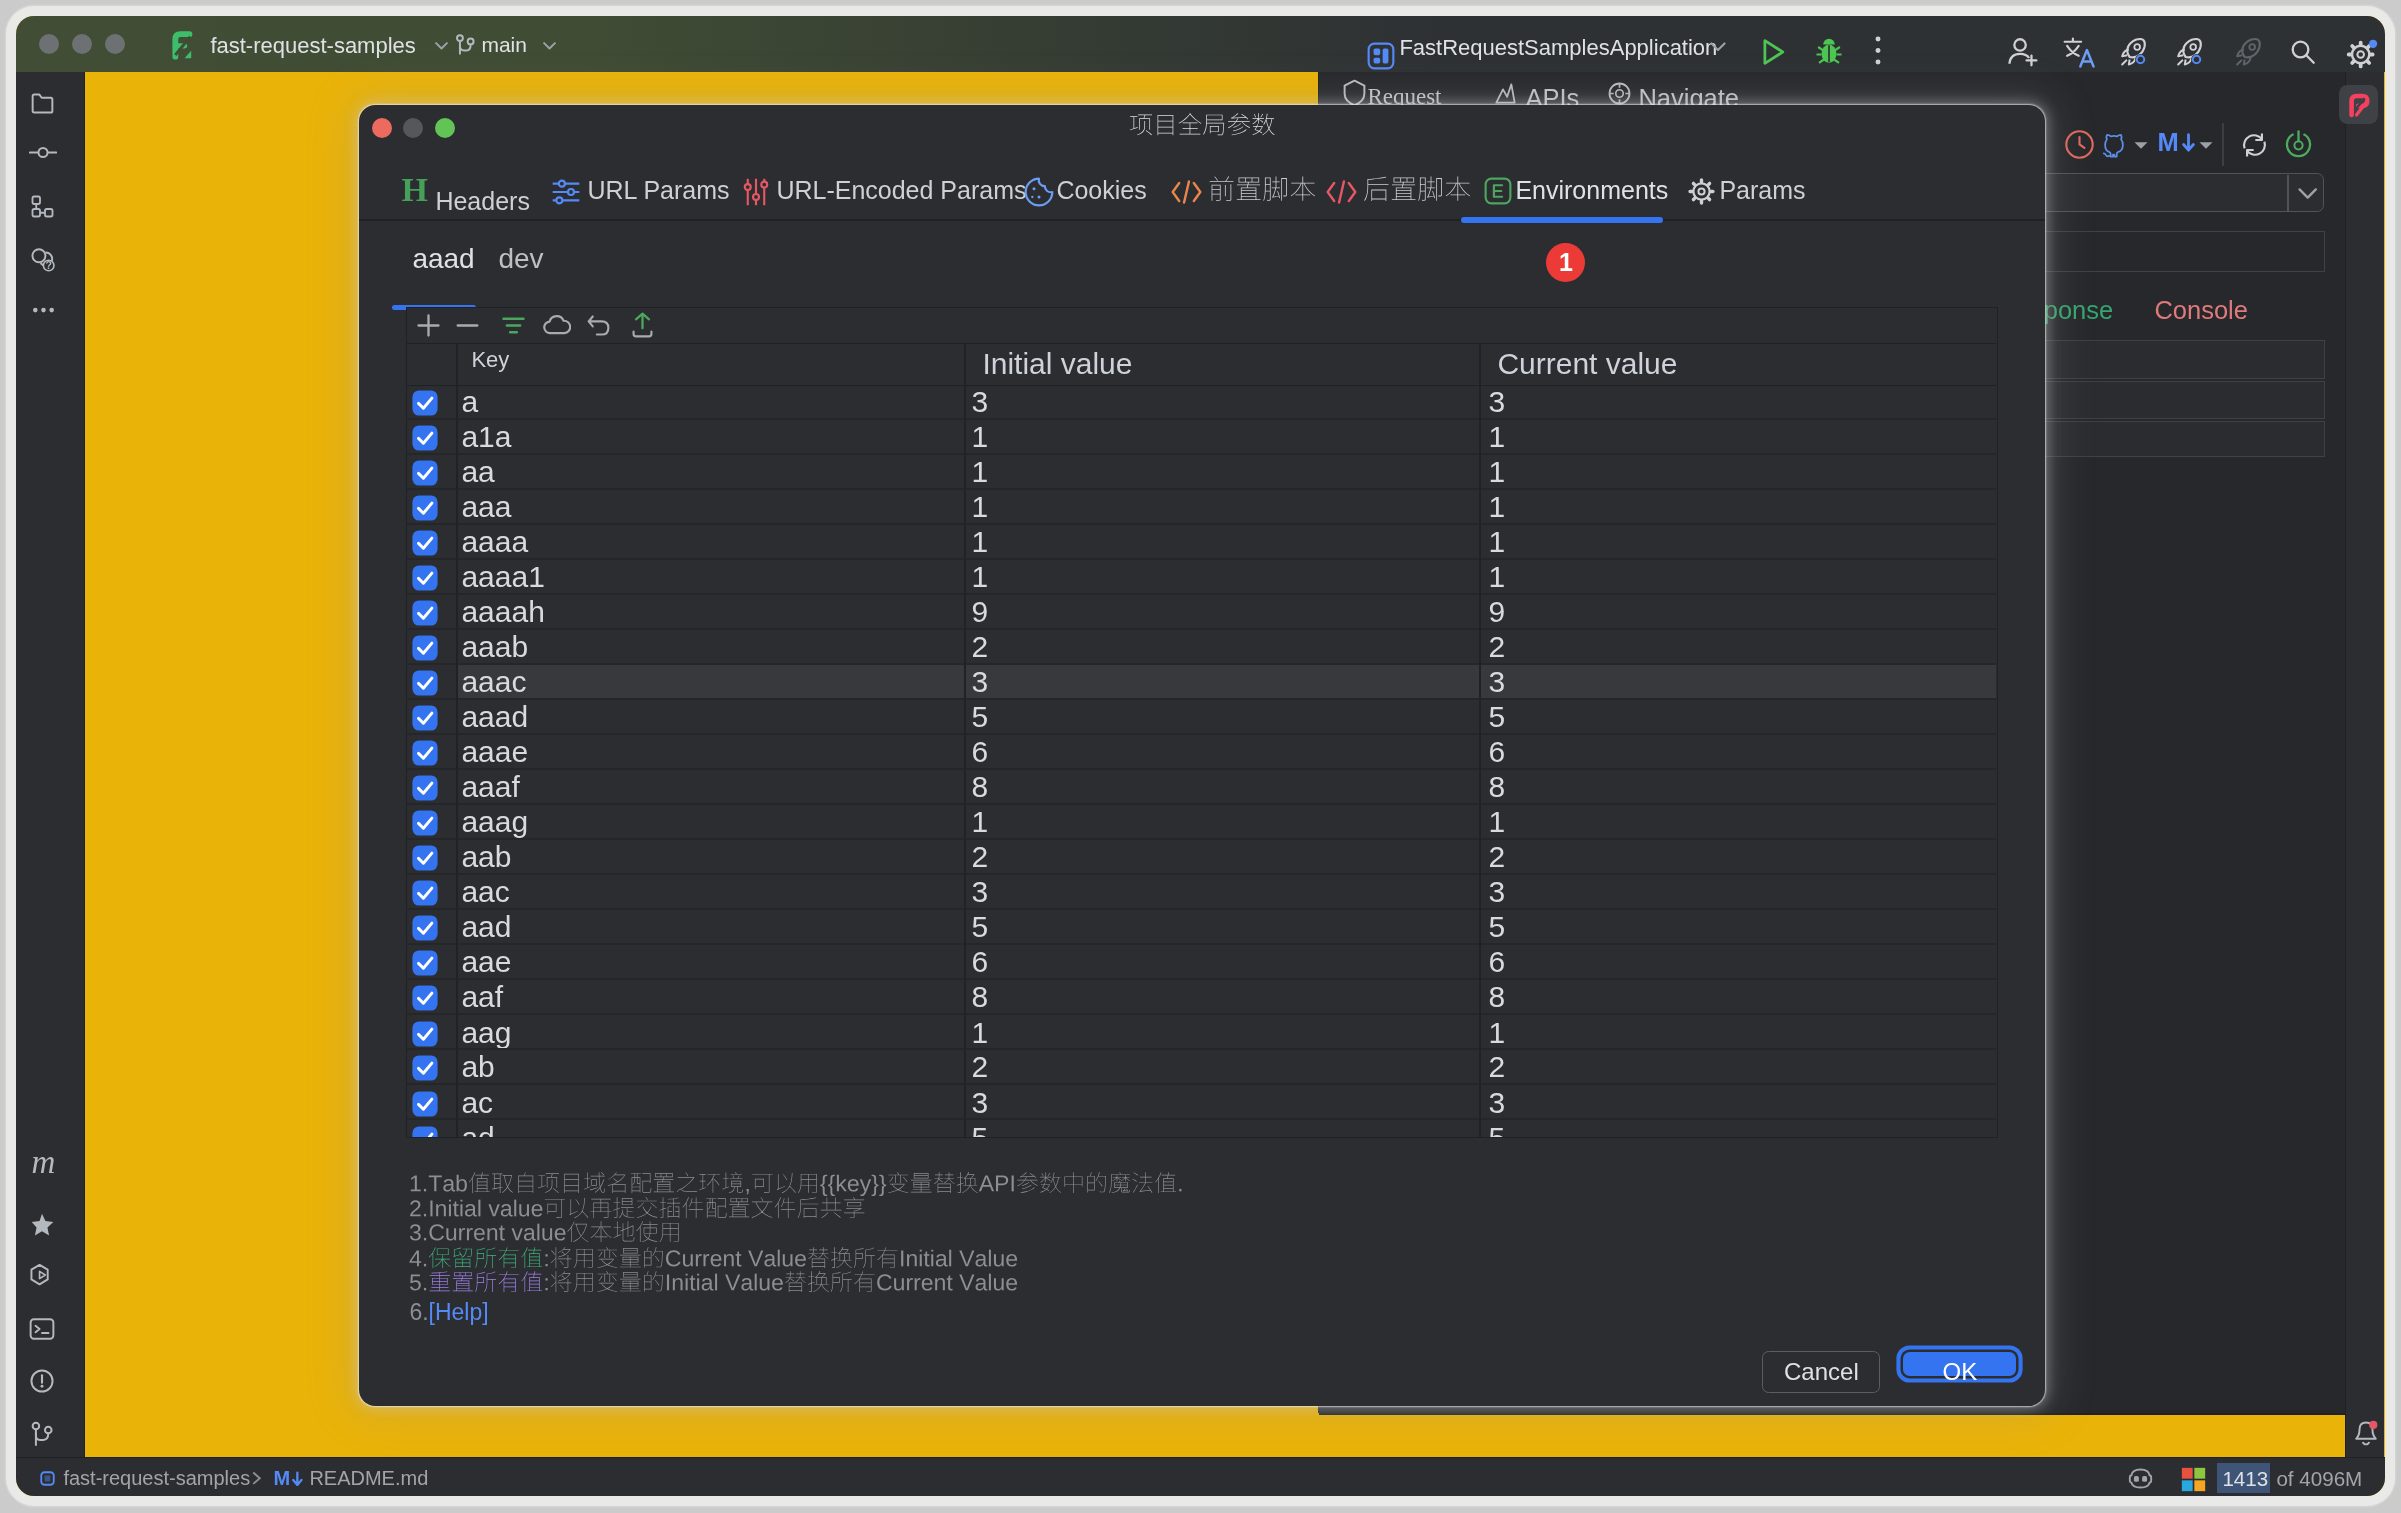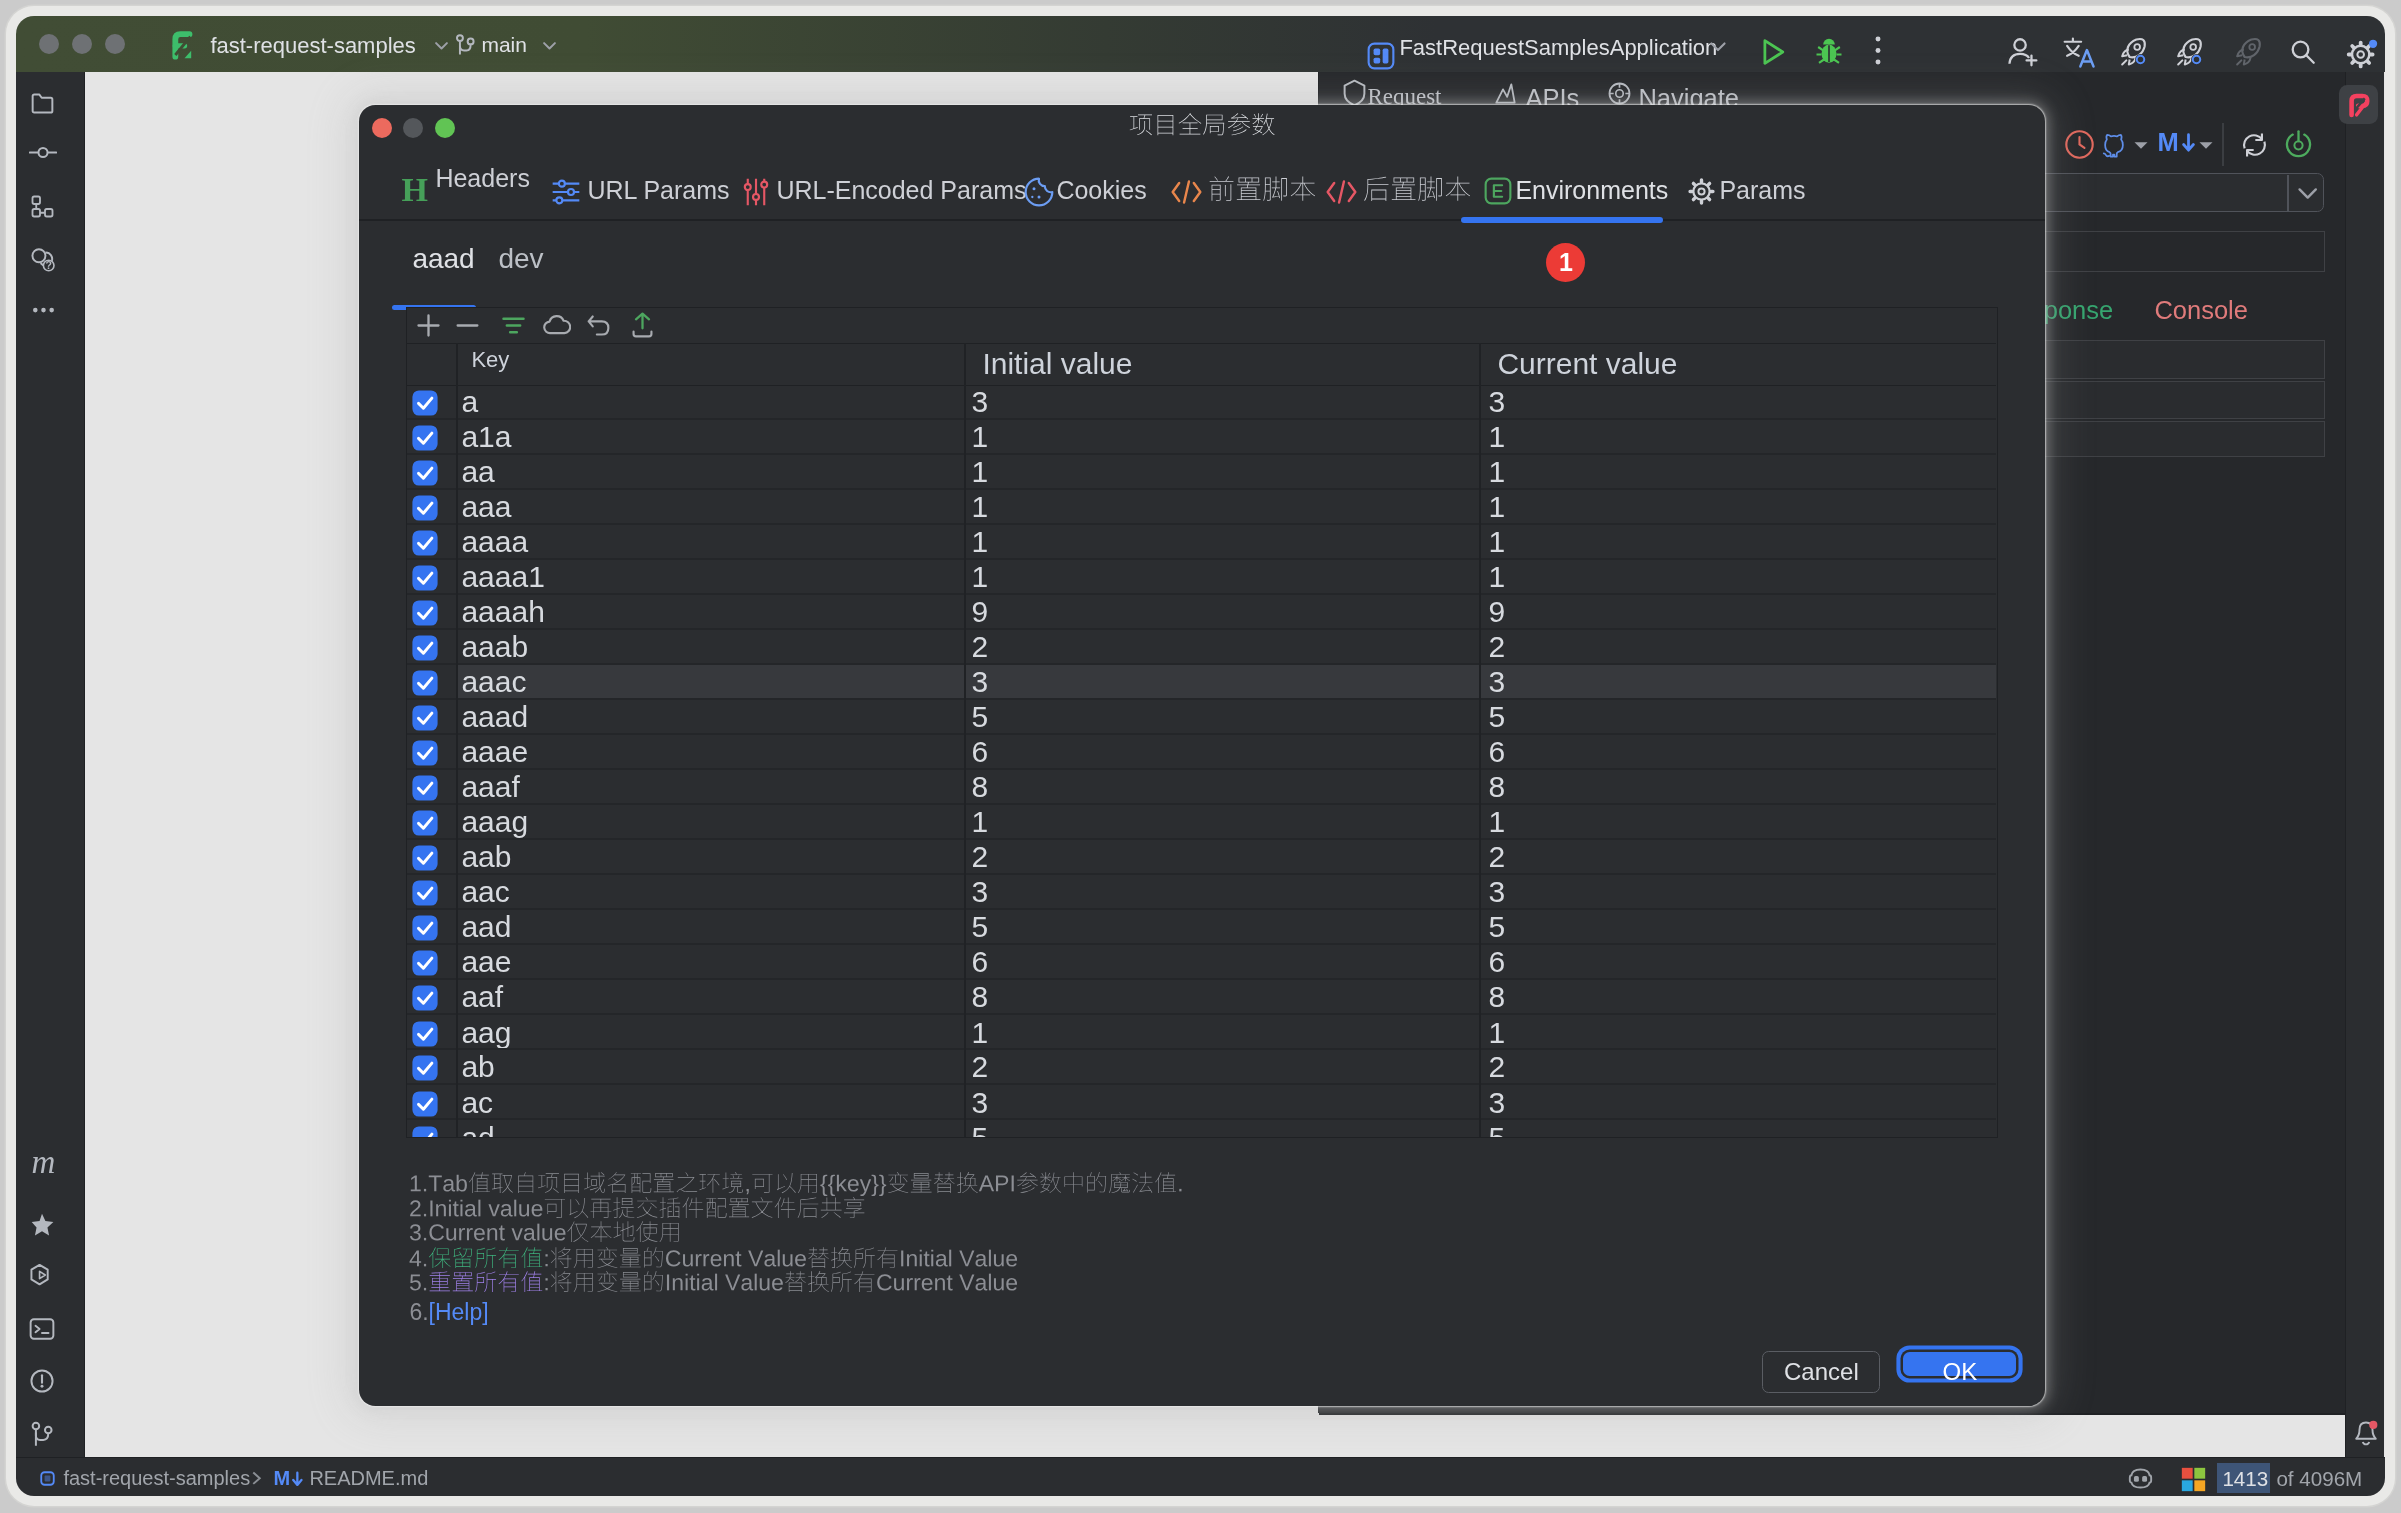--- a/index.html
+++ b/index.html
@@ -1,17 +1,17 @@
 <!DOCTYPE html>
 <html style="font-size:13px"><head><meta charset="utf-8"><style>
 
 html,body{margin:0;padding:0;width:2401px;height:1513px;background:#cbcbcb;overflow:hidden;}
 *{font-family:"Liberation Sans",sans-serif;box-sizing:border-box;}
 .a{position:absolute;}
-#win{position:absolute;left:16.4px;top:16.4px;width:2369px;height:1480px;border-radius:18px;background:#e5e5e5;overflow:hidden;box-shadow:0 0 0 10px #e9e9e7,0 0 0 11.5px #d4d4d2;}
+#win{position:absolute;left:16.4px;top:16.4px;width:2369px;height:1480px;border-radius:18px;background:#eab308;overflow:hidden;box-shadow:0 0 0 10px #e9e9e7,0 0 0 11.5px #d4d4d2;}
 #titlebar{position:absolute;left:0;top:0;width:2369px;height:56px;background:linear-gradient(90deg,#414D35 0%,#404C34 24%,#343B33 46%,#2E3134 60%,#2E3134 100%);}
 .tl{position:absolute;top:18px;width:20px;height:20px;border-radius:50%;}
 #stripeL{position:absolute;left:0;top:56px;width:69px;height:1385px;background:#2B2D30;border-right:1.6px solid #1F2124;}
 #panelR{position:absolute;left:1302px;top:56px;width:1027px;height:1341px;background:#26282B;border-left:1.6px solid #1F2124;}
 #stripeR{position:absolute;left:2329px;top:56px;width:39px;height:1385px;background:#2B2D30;border-left:1.6px solid #1F2124;}
 #status{position:absolute;left:0;top:1441px;width:2369px;height:39px;background:#2B2D30;border-top:1.6px solid #1F2124;}
 #dialog{position:absolute;left:343px;top:89px;width:1686px;height:1301px;border-radius:16.4px;background:#2B2D30;
  box-shadow:0 0 1.6px 0.8px rgba(240,240,240,.65),0 0 13px 2.5px rgba(205,205,205,.42),0 0 41px 11.5px rgba(150,150,150,.20);}
 .txt{position:absolute;white-space:nowrap;}
 .ic{position:absolute;}
@@ -276,21 +276,21 @@
             <path transform="translate(0.0,0) scale(0.03000,-0.03000)" d="M55 702H356V672H55ZM193 685H223V195H193ZM38 158Q79 171 131.5 188.0Q184 205 243.5 225.5Q303 246 364 266L369 238Q283 209 198.0 180.5Q113 152 48 130ZM378 780H952V751H378ZM650 770 683 763Q670 724 655.0 681.0Q640 638 625 607L597 614Q611 646 626.0 691.0Q641 736 650 770ZM636 517H666V300Q666 254 657.0 204.5Q648 155 618.0 107.0Q588 59 526.0 15.5Q464 -28 357 -63Q356 -59 352.5 -54.5Q349 -50 345.5 -45.5Q342 -41 339 -38Q443 -7 503.0 33.5Q563 74 591.5 119.5Q620 165 628.0 211.5Q636 258 636 300ZM692 109 712 131Q754 105 798.5 72.5Q843 40 882.5 9.0Q922 -22 947 -47L927 -73Q902 -47 862.5 -15.0Q823 17 778.5 49.5Q734 82 692 109ZM424 621H870V152H841V591H453V152H424Z" fill="#DFE1E5" stroke="#DFE1E5" stroke-width="0.5"></path>
             <path transform="translate(30.0,0) scale(0.03000,-0.03000)" d="M192 520H806V490H192ZM192 278H806V248H192ZM192 33H806V4H192ZM175 761H820V-70H791V731H204V-70H175Z" fill="#DFE1E5" stroke="#DFE1E5" stroke-width="0.5"></path>
             <path transform="translate(60.0,0) scale(0.03000,-0.03000)" d="M198 229H817V199H198ZM199 455H809V425H199ZM76 -10H927V-39H76ZM485 446H515V-26H485ZM507 843 532 831Q480 749 404.5 668.5Q329 588 240.5 520.0Q152 452 59 405Q55 410 48.5 416.5Q42 423 36 427Q129 473 218.0 539.5Q307 606 382.0 684.5Q457 763 507 843ZM510 816Q606 693 723.5 598.5Q841 504 967 425Q962 422 955.0 415.0Q948 408 944 402Q860 457 780.0 517.5Q700 578 626.5 648.5Q553 719 485 803Z" fill="#DFE1E5" stroke="#DFE1E5" stroke-width="0.5"></path>
             <path transform="translate(90.0,0) scale(0.03000,-0.03000)" d="M183 772H831V545H183V574H802V743H183ZM165 772H195V540Q195 476 190.5 401.5Q186 327 172.0 249.0Q158 171 131.5 96.0Q105 21 60 -45Q58 -41 53.0 -37.5Q48 -34 43.5 -30.5Q39 -27 35 -25Q79 38 105.0 110.5Q131 183 144.0 258.5Q157 334 161.0 406.0Q165 478 165 540ZM182 436H879V407H182ZM331 308H682V69H331V98H653V278H331ZM314 308H343V12H314ZM868 436H897Q897 436 897.0 432.5Q897 429 897.0 424.0Q897 419 897 416Q891 295 885.0 212.0Q879 129 872.5 75.5Q866 22 857.5 -7.0Q849 -36 837 -49Q826 -61 812.5 -65.0Q799 -69 777 -70Q756 -71 716.5 -70.0Q677 -69 634 -65Q633 -59 631.0 -51.0Q629 -43 624 -36Q674 -40 715.5 -41.5Q757 -43 771 -43Q787 -43 796.0 -40.5Q805 -38 812 -31Q825 -17 835.0 30.0Q845 77 853.0 173.5Q861 270 868 429Z" fill="#DFE1E5" stroke="#DFE1E5" stroke-width="0.5"></path>
             <path transform="translate(120.0,0) scale(0.03000,-0.03000)" d="M599 776 621 795Q669 768 718.0 733.0Q767 698 809.5 662.5Q852 627 878 597L856 575Q830 605 787.5 641.0Q745 677 696.0 712.5Q647 748 599 776ZM59 505H942V475H59ZM563 408 589 395Q552 363 501.0 333.5Q450 304 394.0 279.5Q338 255 285 237Q281 242 275.0 249.0Q269 256 263 260Q316 276 371.5 299.0Q427 322 477.5 350.0Q528 378 563 408ZM658 288 684 275Q636 235 568.0 200.5Q500 166 423.0 138.5Q346 111 271 92Q267 97 261.5 104.5Q256 112 251 116Q325 133 401.5 159.0Q478 185 545.0 218.0Q612 251 658 288ZM791 174 817 159Q760 99 666.0 53.5Q572 8 455.5 -23.5Q339 -55 212 -73Q209 -67 205.0 -59.5Q201 -52 196 -47Q323 -31 437.5 -1.0Q552 29 643.5 72.5Q735 116 791 174ZM448 627 477 620Q419 480 314.0 381.0Q209 282 79 220Q77 223 73.0 227.0Q69 231 64.0 235.5Q59 240 55 243Q187 302 290.0 398.0Q393 494 448 627ZM626 500Q662 449 716.0 401.5Q770 354 832.5 316.0Q895 278 955 256Q952 253 947.5 248.5Q943 244 939.5 239.5Q936 235 933 231Q874 256 811.0 296.0Q748 336 692.5 385.5Q637 435 600 487ZM187 608Q187 612 185.5 618.5Q184 625 182.0 631.5Q180 638 178 642Q190 643 207.5 650.5Q225 658 244 670Q259 679 293.5 703.0Q328 727 369.5 760.0Q411 793 447 828L476 812Q411 754 346.0 707.0Q281 660 218 627V626Q218 626 213.5 624.5Q209 623 202.5 620.5Q196 618 191.5 615.0Q187 612 187 608ZM187 608V632L218 647L784 674Q785 668 787.5 660.0Q790 652 792 647Q630 639 523.5 633.5Q417 628 353.0 624.0Q289 620 255.5 617.5Q222 615 208.5 613.0Q195 611 187 608Z" fill="#DFE1E5" stroke="#DFE1E5" stroke-width="0.5"></path>
             <path transform="translate(150.0,0) scale(0.03000,-0.03000)" d="M80 311H464V281H80ZM57 635H529V606H57ZM462 804 488 789Q469 754 444.5 716.5Q420 679 399 652L378 665Q392 683 407.5 708.0Q423 733 437.5 758.5Q452 784 462 804ZM280 831H310V408H280ZM108 788 132 797Q155 766 174.5 728.5Q194 691 201 664L178 653Q170 680 150.0 718.5Q130 757 108 788ZM280 623 304 610Q281 566 244.0 522.5Q207 479 163.5 442.5Q120 406 76 382Q73 389 67.0 396.5Q61 404 56 409Q99 429 142.0 462.5Q185 496 221.5 538.0Q258 580 280 623ZM304 604Q317 596 344.5 577.5Q372 559 404.0 538.0Q436 517 462.5 498.5Q489 480 500 472L480 446Q468 457 442.5 476.5Q417 496 386.5 518.0Q356 540 329.0 558.5Q302 577 286 586ZM619 627H937V598H619ZM645 816 674 811Q659 721 638.0 638.5Q617 556 588.5 484.5Q560 413 524 357Q522 359 517.0 362.5Q512 366 506.5 369.0Q501 372 497 374Q535 427 563.0 497.5Q591 568 611.5 649.0Q632 730 645 816ZM837 615 867 611Q841 442 794.5 313.5Q748 185 670.5 90.5Q593 -4 475 -71Q473 -68 469.5 -63.5Q466 -59 462.0 -54.5Q458 -50 454 -47Q571 14 647.0 106.0Q723 198 768.0 324.5Q813 451 837 615ZM624 592Q648 449 691.5 323.5Q735 198 802.0 104.5Q869 11 961 -38Q955 -42 949.0 -49.0Q943 -56 939 -62Q846 -8 779.0 88.0Q712 184 668.0 312.0Q624 440 599 587ZM140 159 164 180Q214 162 269.0 136.5Q324 111 373.0 85.0Q422 59 454 36L430 14Q399 37 350.0 63.5Q301 90 246.0 115.5Q191 141 140 159ZM450 311H456L463 313L479 304Q449 201 386.5 129.0Q324 57 242.5 12.5Q161 -32 73 -56Q71 -50 66.0 -42.5Q61 -35 56 -31Q141 -10 220.5 32.0Q300 74 361.0 141.5Q422 209 450 304ZM140 159Q161 189 182.5 227.0Q204 265 223.0 305.0Q242 345 255 381L283 376Q269 339 249.5 298.5Q230 258 209.5 221.0Q189 184 171 157Z" fill="#DFE1E5" stroke="#DFE1E5" stroke-width="0.5"></path>
           </g>
         </svg>
       </div>
 <div class="txt tabtxt" style="left:42px;top:71px;font-family:'Liberation Serif',serif;font-size:34px;font-weight:bold;color:#46A059;top:66px;">H</div>
-<div class="txt tabtxt" style="left:76px;top:59px;">Headers</div>
+<div class="txt tabtxt" style="left:76px;top:82px;">Headers</div>
 <svg class="ic" style="left:192px;top:72px" width="30" height="30" viewBox="0 0 36 36">
         <g stroke="#548AF7" stroke-width="2.6" fill="none">
 <path d="M2 8 h32 M2 18 h32 M2 28 h32"></path>
           <circle cx="13" cy="8" r="3.6" fill="#2B2D30"></circle>
           <circle cx="24" cy="18" r="3.6" fill="#2B2D30"></circle>
           <circle cx="10" cy="28" r="3.6" fill="#2B2D30"></circle>
         </g>
       </svg>
 <div class="txt tabtxt" style="left:228px;top:71px;">URL Params</div>
 <svg class="ic" style="left:383px;top:72px" width="28" height="30" viewBox="0 0 34 36">

